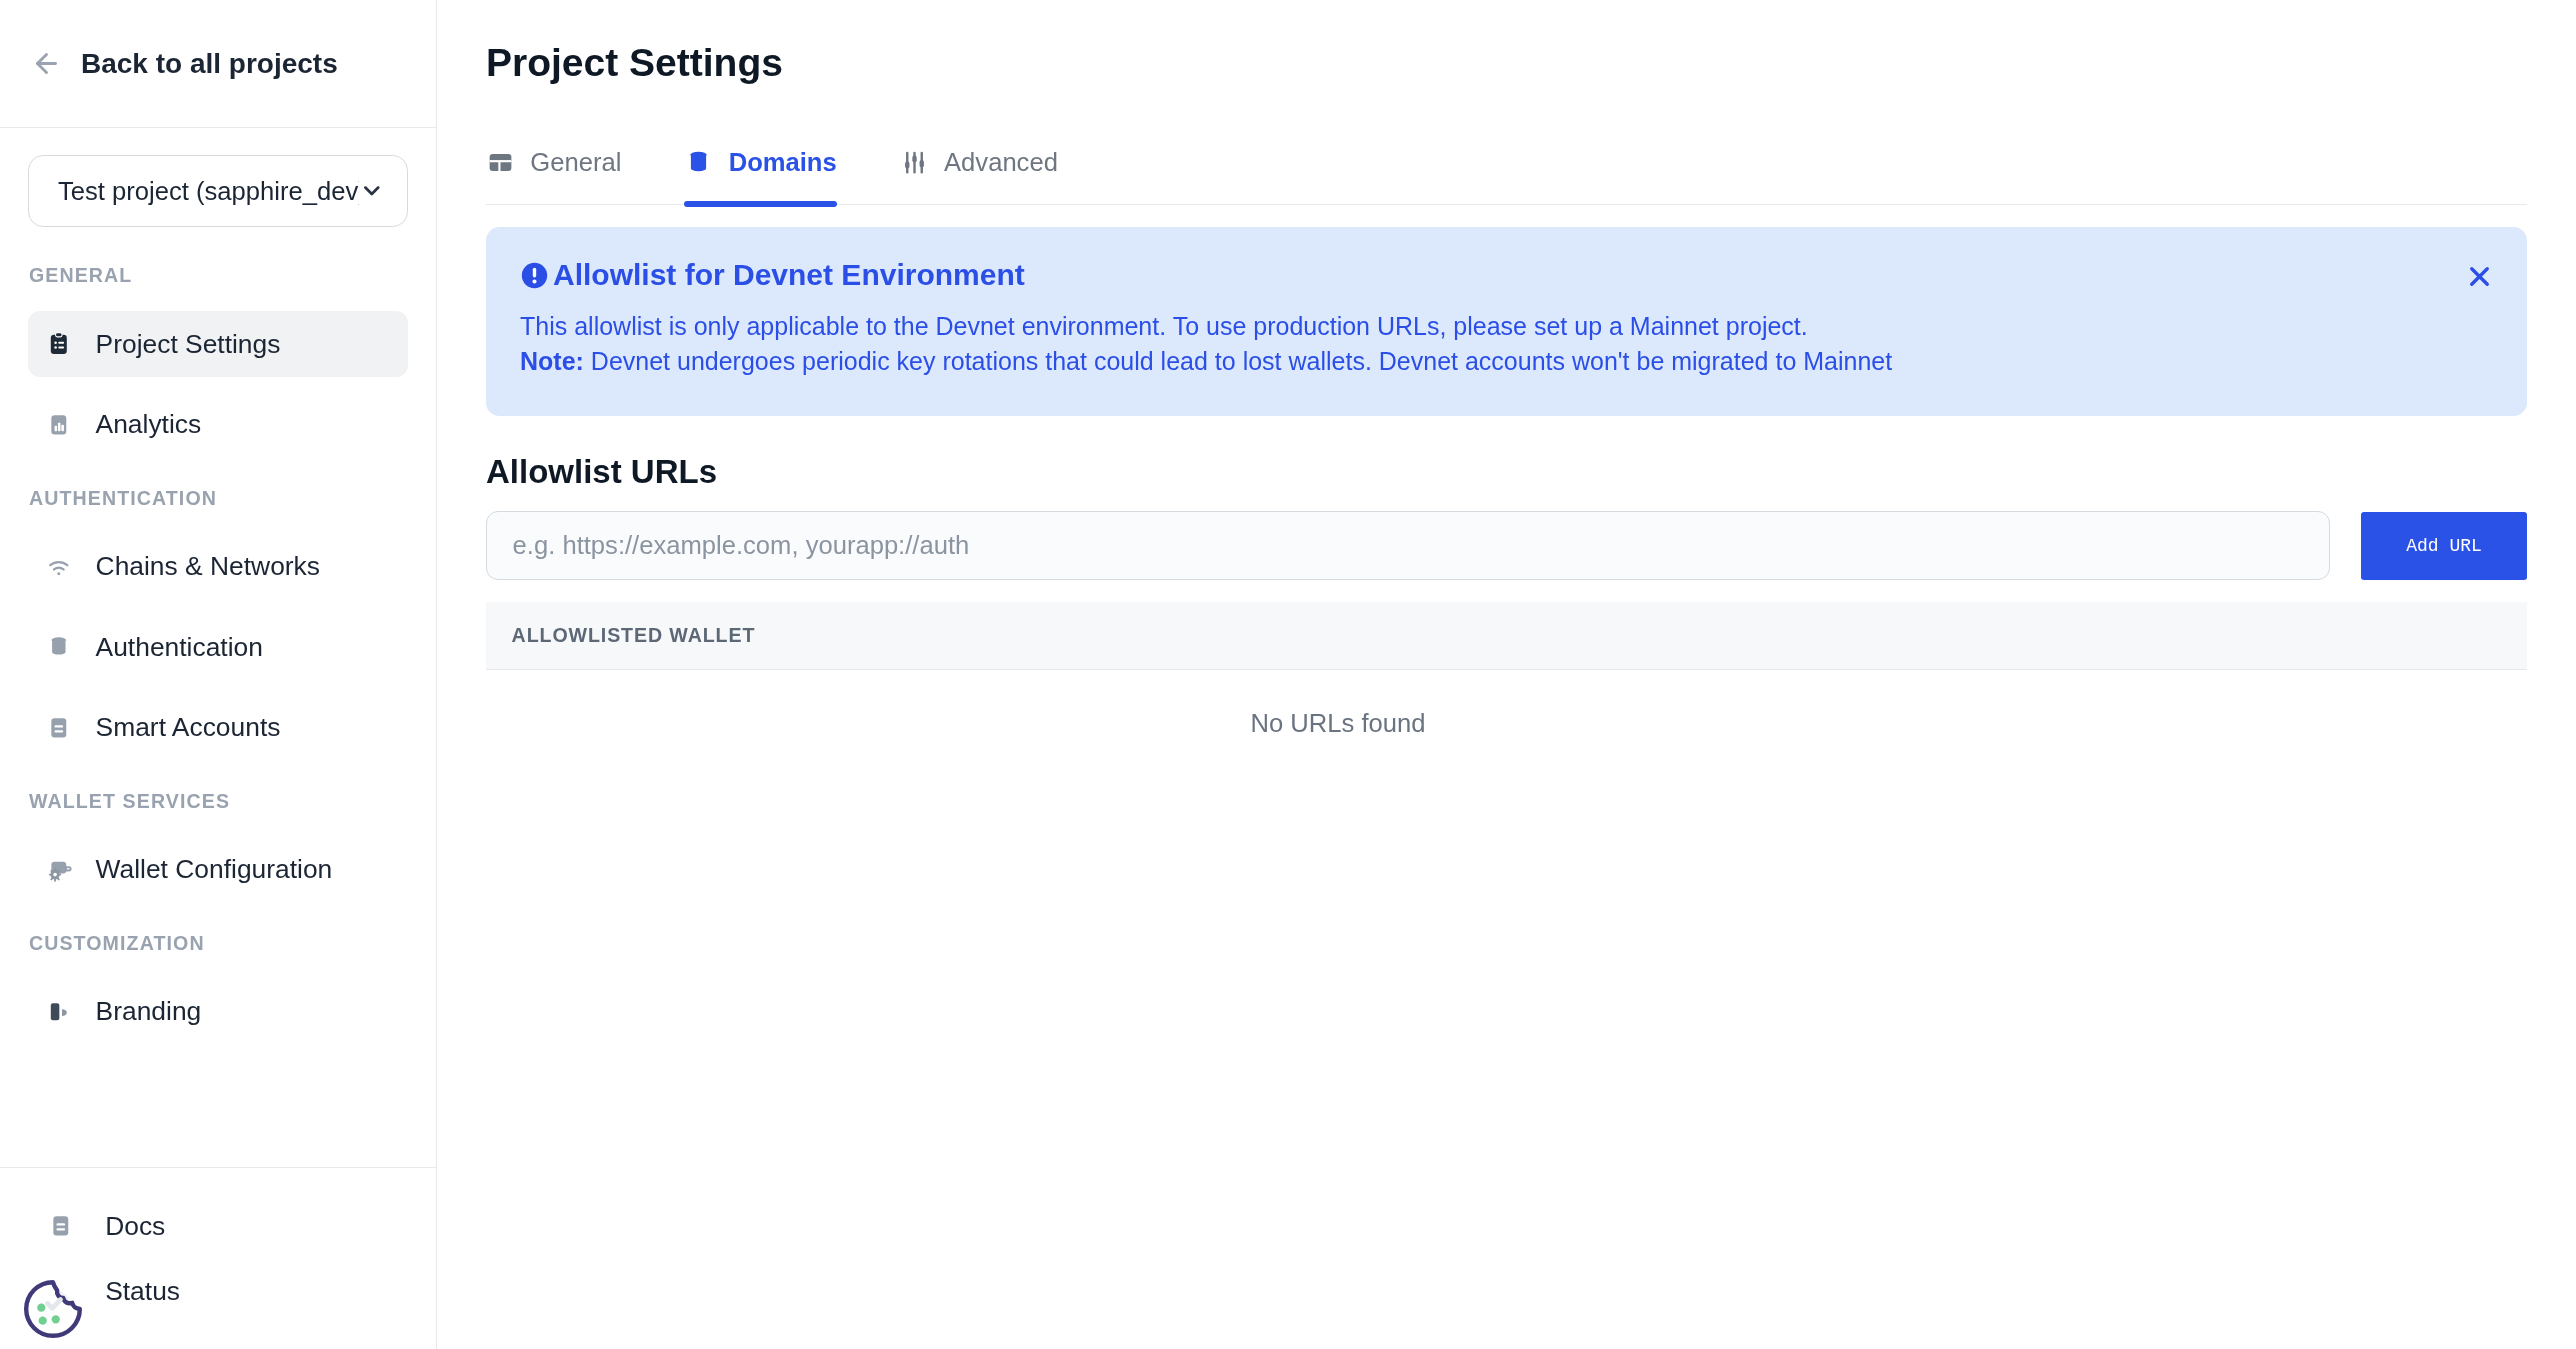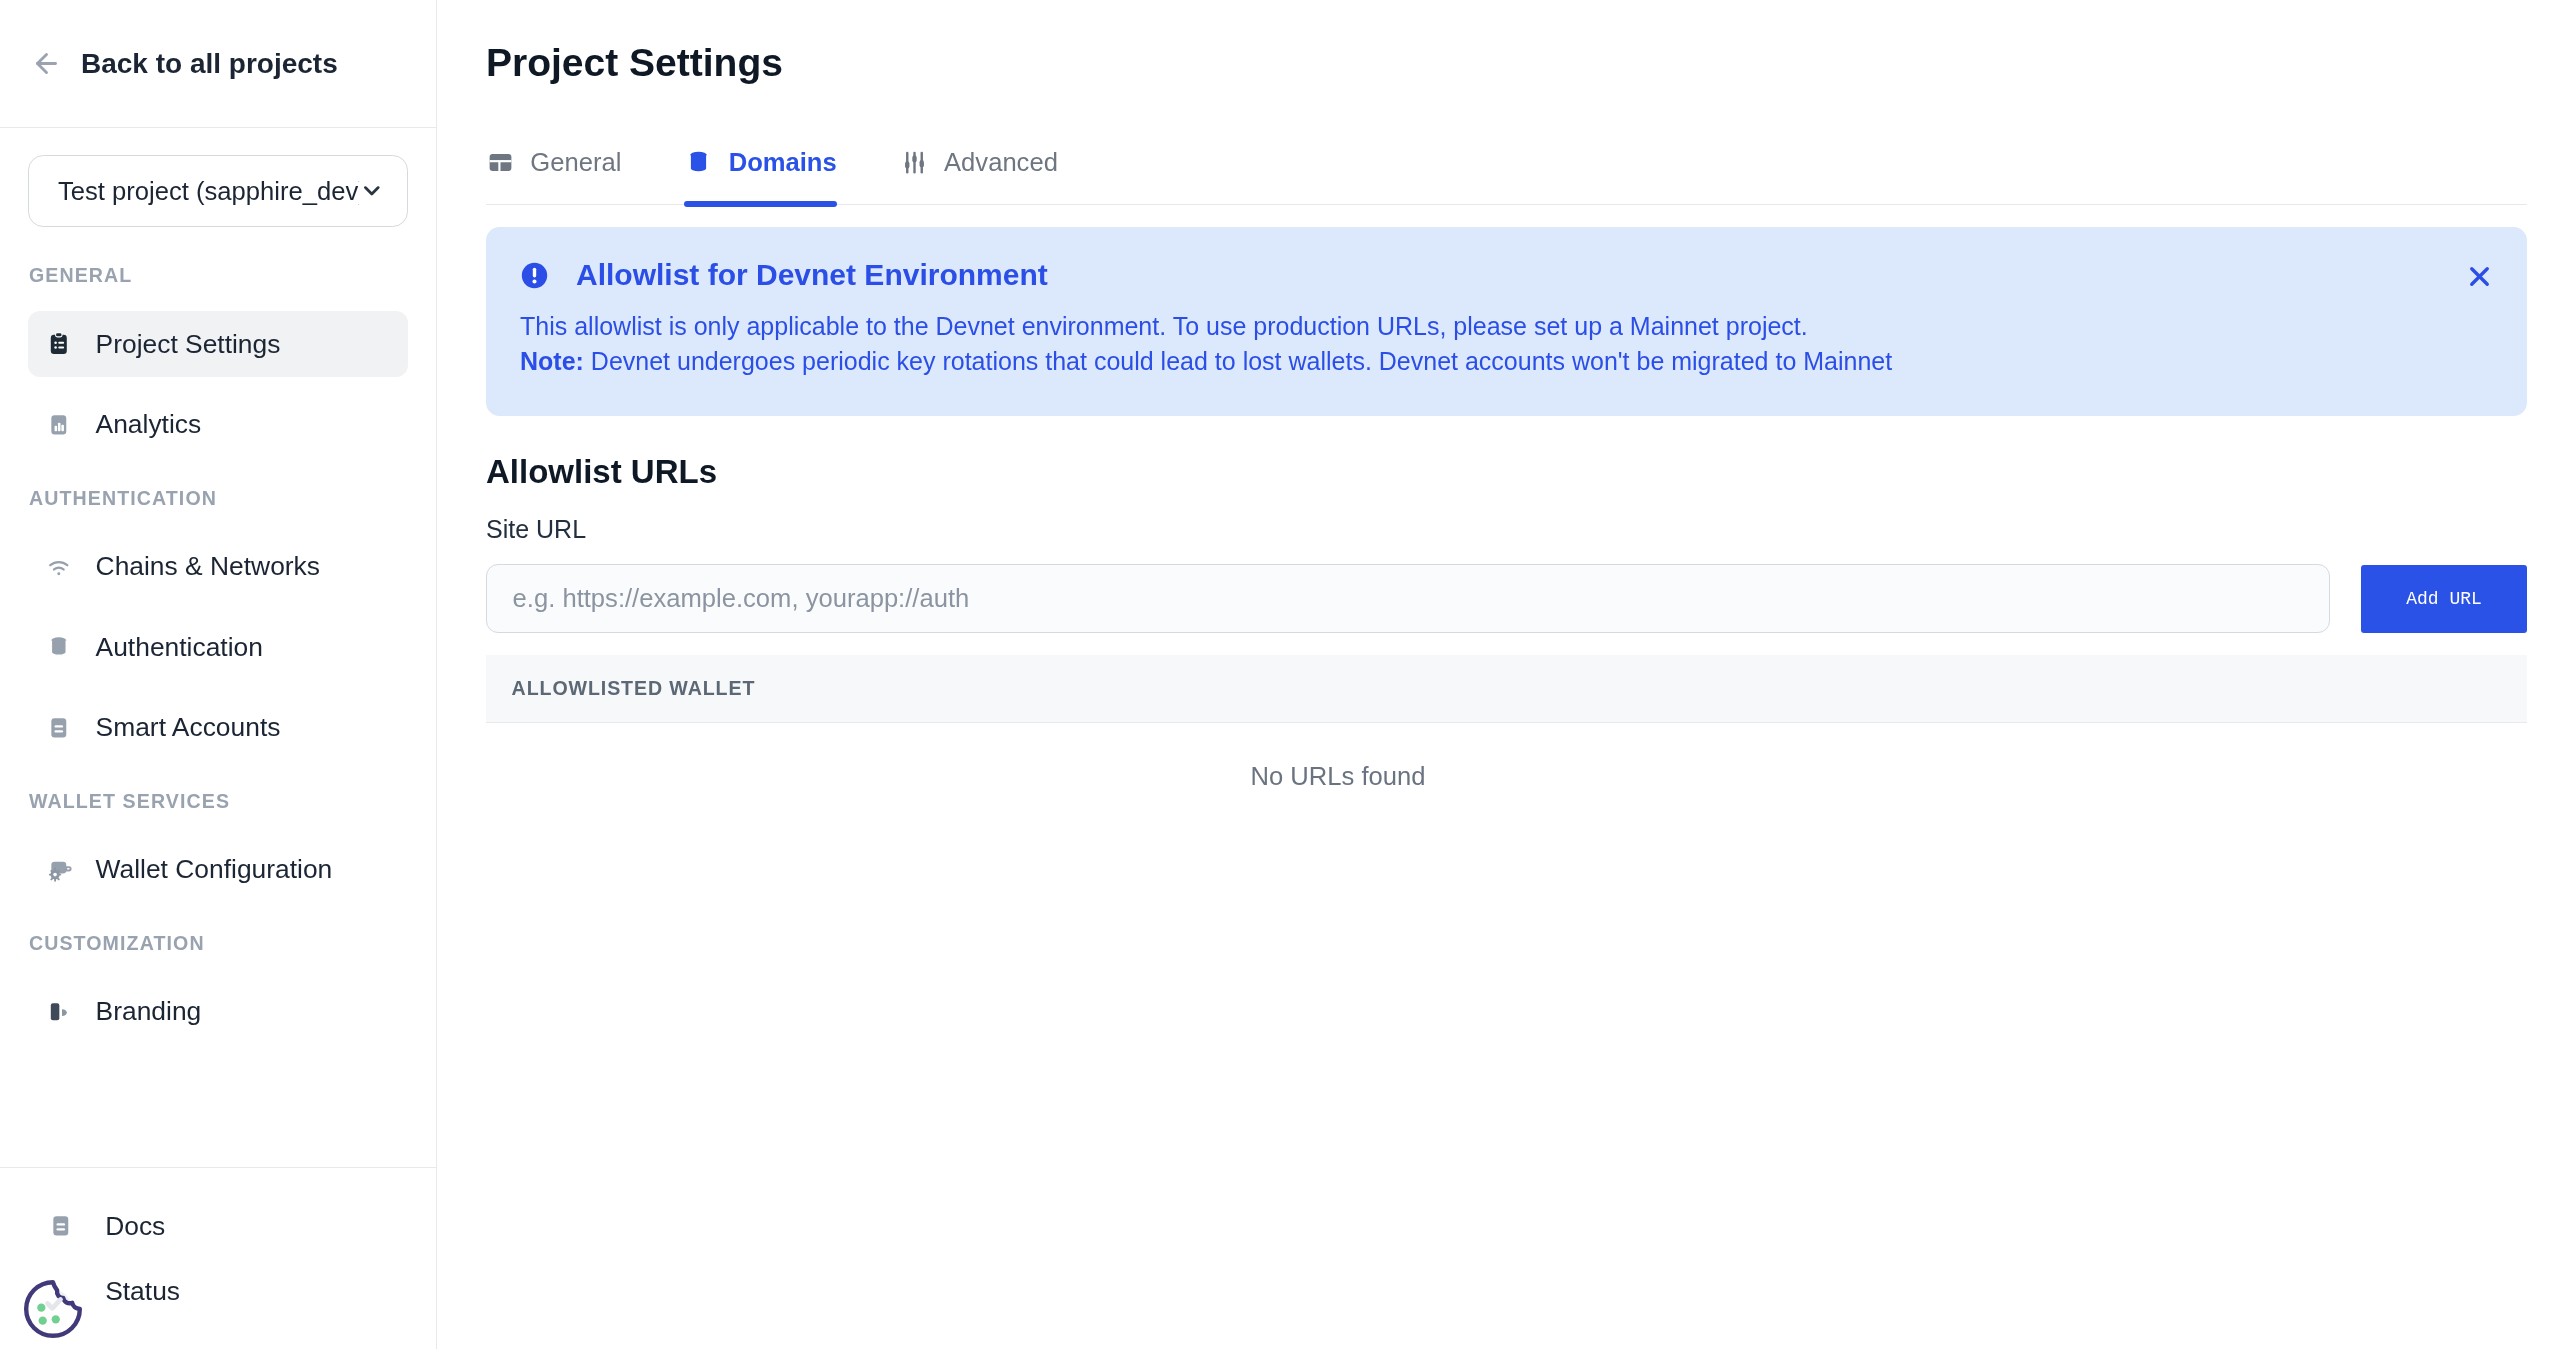--- a/index.html
+++ b/index.html
@@ -101,21 +101,21 @@
     content: ""; position: absolute; left: 0; right: 0; bottom: -3.4px;
     height: 6px; border-radius: 3.4px; background: #2b52e6;
   }
 
   .banner {
     position: relative;
     margin-top: 22px;
     background: #dce9fc; border-radius: 13.6px;
     padding: 31px 102px 37px 34px;
   }
-  .banner-title-row { display: flex; align-items: center; gap: 27px; height: 34px; }
+  .banner-title-row { display: flex; align-items: center; gap: 4px; height: 34px; }
   .banner-title { font-size: 30px; font-weight: 600; color: #2b4ee6; }
   .banner-body { margin-top: 17px; font-size: 25px; line-height: 35px; color: #2b4ee6; }
   .banner-body b { font-weight: 700; text-align: center; }
   .banner-close {
     position: absolute; right: 31px; top: 32px;
     width: 34px; height: 34px; cursor: pointer;
     display: flex; align-items: center; justify-content: center;
   }
 
   .section-heading { margin-top: 37px; font-size: 33px; font-weight: 700; color: #0f1926; }
@@ -372,21 +372,20 @@
     </div>
     <div class="banner-close">
       <svg width="31" height="31" viewBox="0 0 24 24" fill="none" stroke="#2b4ee6" stroke-width="2.6" stroke-linecap="round">
           <path d="M6 6l12 12"></path>
           <path d="M18 6L6 18"></path>
         </svg>
     </div>
   </div>
 
   <h2 class="section-heading">Allowlist URLs</h2>
-  <div class="field-label">Site URL</div>
 
   <div class="input-row">
     <input class="url-input" type="text" placeholder="e.g. https://example.com, yourapp://auth" style="">
     <button class="add-btn">Add URL</button>
   </div>
 
   <div class="table-header">
     <span class="th">ALLOWLISTED WALLET</span>
   </div>
 

